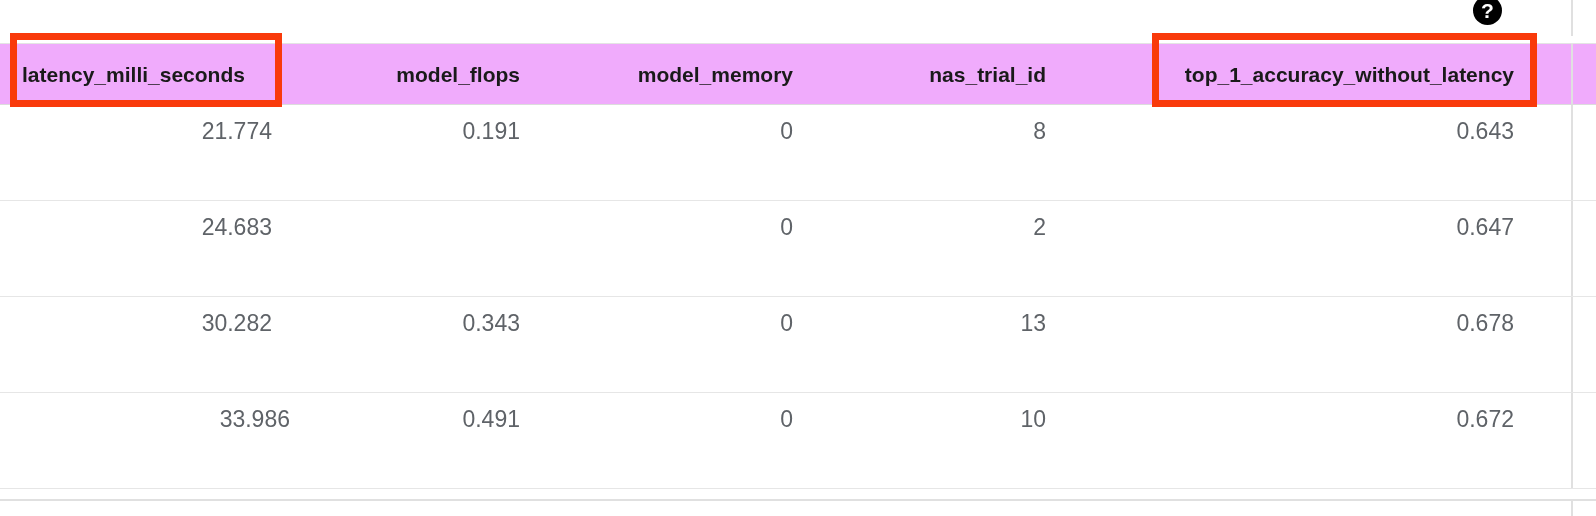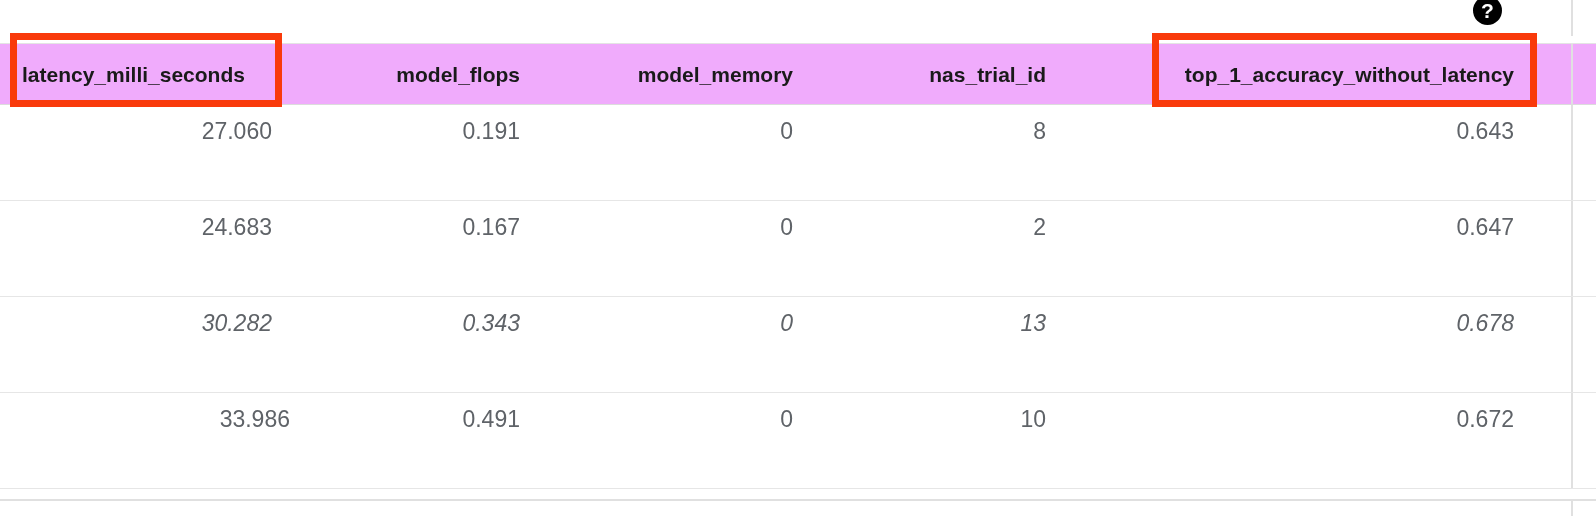--- a/index.html
+++ b/index.html
@@ -167,35 +167,34 @@
       <div class="col-header align-left" style="left: 22px; width: 250px;">latency_milli_seconds</div>
       <div class="col-header align-right" style="left: 280px; width: 240px;">model_flops</div>
       <div class="col-header align-right" style="left: 545px; width: 248px;">model_memory</div>
       <div class="col-header align-right" style="left: 820px; width: 226px;">nas_trial_id</div>
       <div class="col-header align-right" style="left: 1165px; width: 349px;">top_1_accuracy_without_latency</div>
     </div>
 
   <div id="rows-container">
       <div class="row" style="top: 105px;">
         <div class="row-divider" style="left: 1571px;"></div>
-        <div class="cell" style="left: 22px; width: 250px;">27.060</div>
+        <div class="cell" style="left: 22px; width: 250px;">21.774</div>
         <div class="cell" style="left: 280px; width: 240px;">0.191</div>
         <div class="cell" style="left: 545px; width: 248px;">0</div>
         <div class="cell" style="left: 820px; width: 226px;">8</div>
         <div class="cell" style="left: 1165px; width: 349px;">0.643</div>
       </div>
       <div class="row" style="top: 201px;">
         <div class="row-divider" style="left: 1571px;"></div>
         <div class="cell" style="left: 22px; width: 250px;">24.683</div>
-        <div class="cell" style="left: 280px; width: 240px;">0.167</div>
         <div class="cell" style="left: 545px; width: 248px;">0</div>
         <div class="cell" style="left: 820px; width: 226px;">2</div>
         <div class="cell" style="left: 1165px; width: 349px;">0.647</div>
       </div>
-      <div class="row" style="top: 297px; font-style: italic;">
+      <div class="row" style="top: 297px;">
         <div class="row-divider" style="left: 1571px;"></div>
         <div class="cell" style="left: 22px; width: 250px;">30.282</div>
         <div class="cell" style="left: 280px; width: 240px;">0.343</div>
         <div class="cell" style="left: 545px; width: 248px;">0</div>
         <div class="cell" style="left: 820px; width: 226px;">13</div>
         <div class="cell" style="left: 1165px; width: 349px;">0.678</div>
       </div>
       <div class="row" style="top: 393px;">
         <div class="row-divider" style="left: 1571px;"></div>
         <div class="cell" style="left: 40px; width: 250px;">33.986</div>

